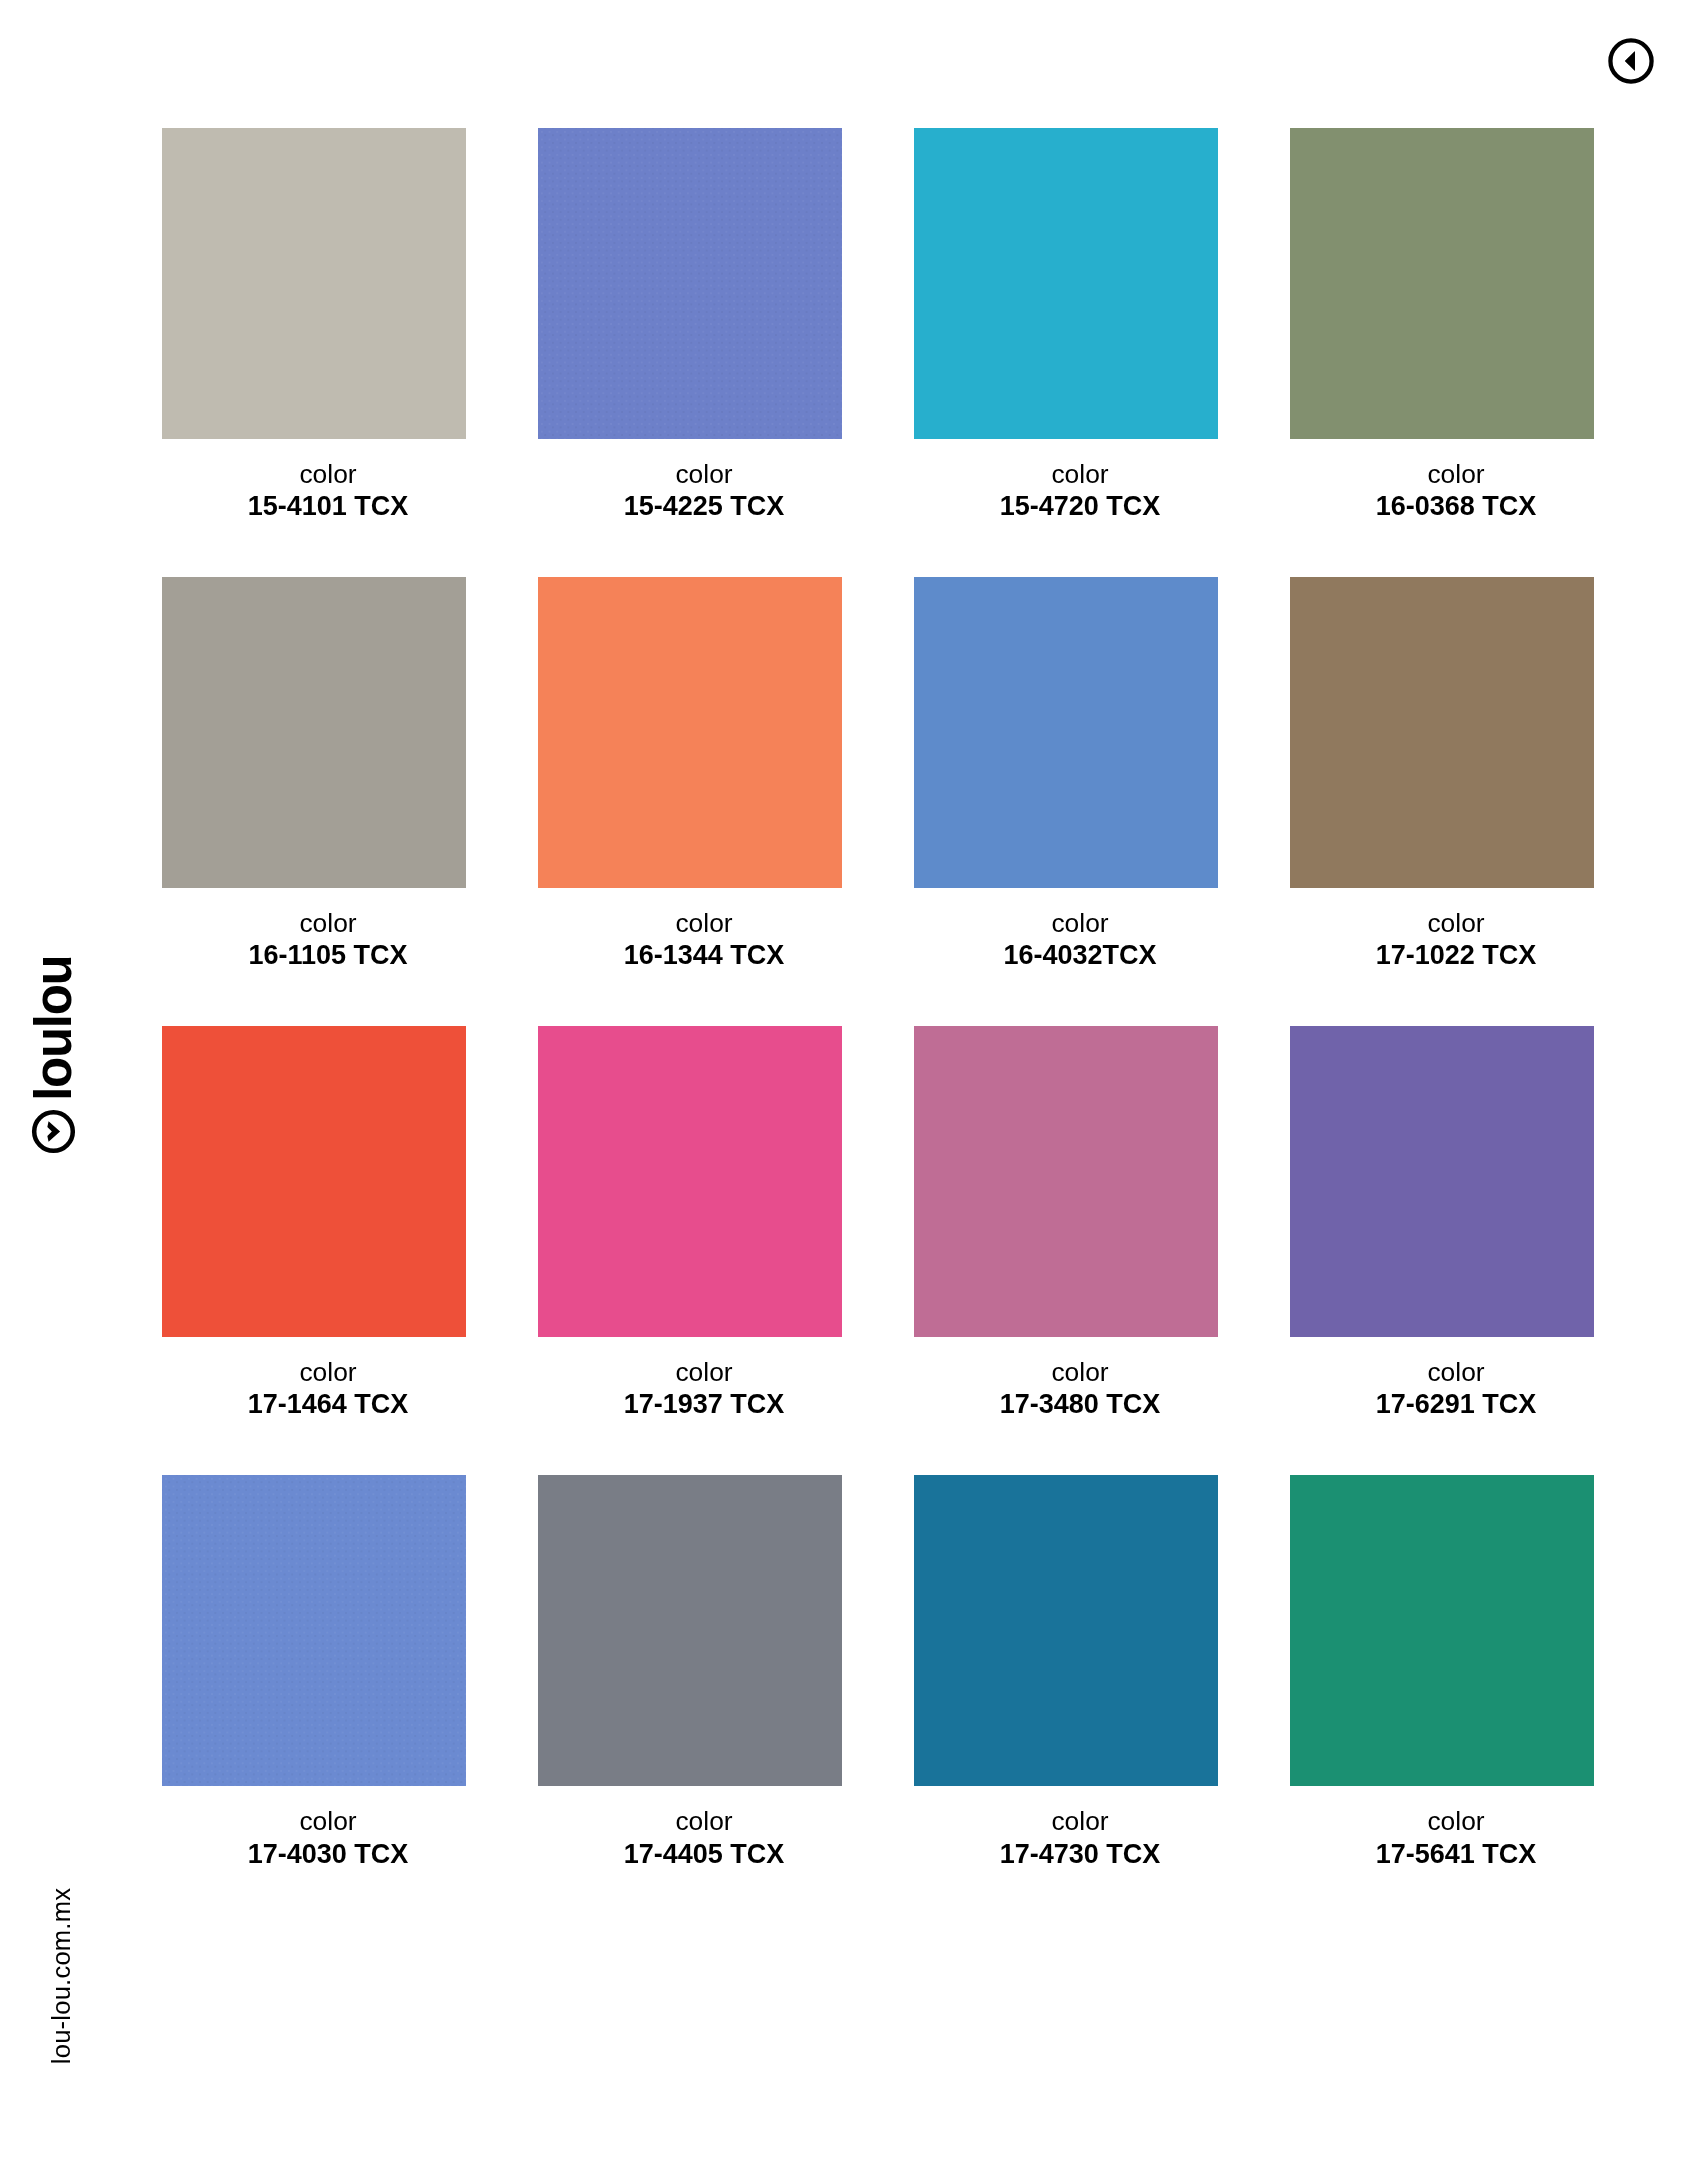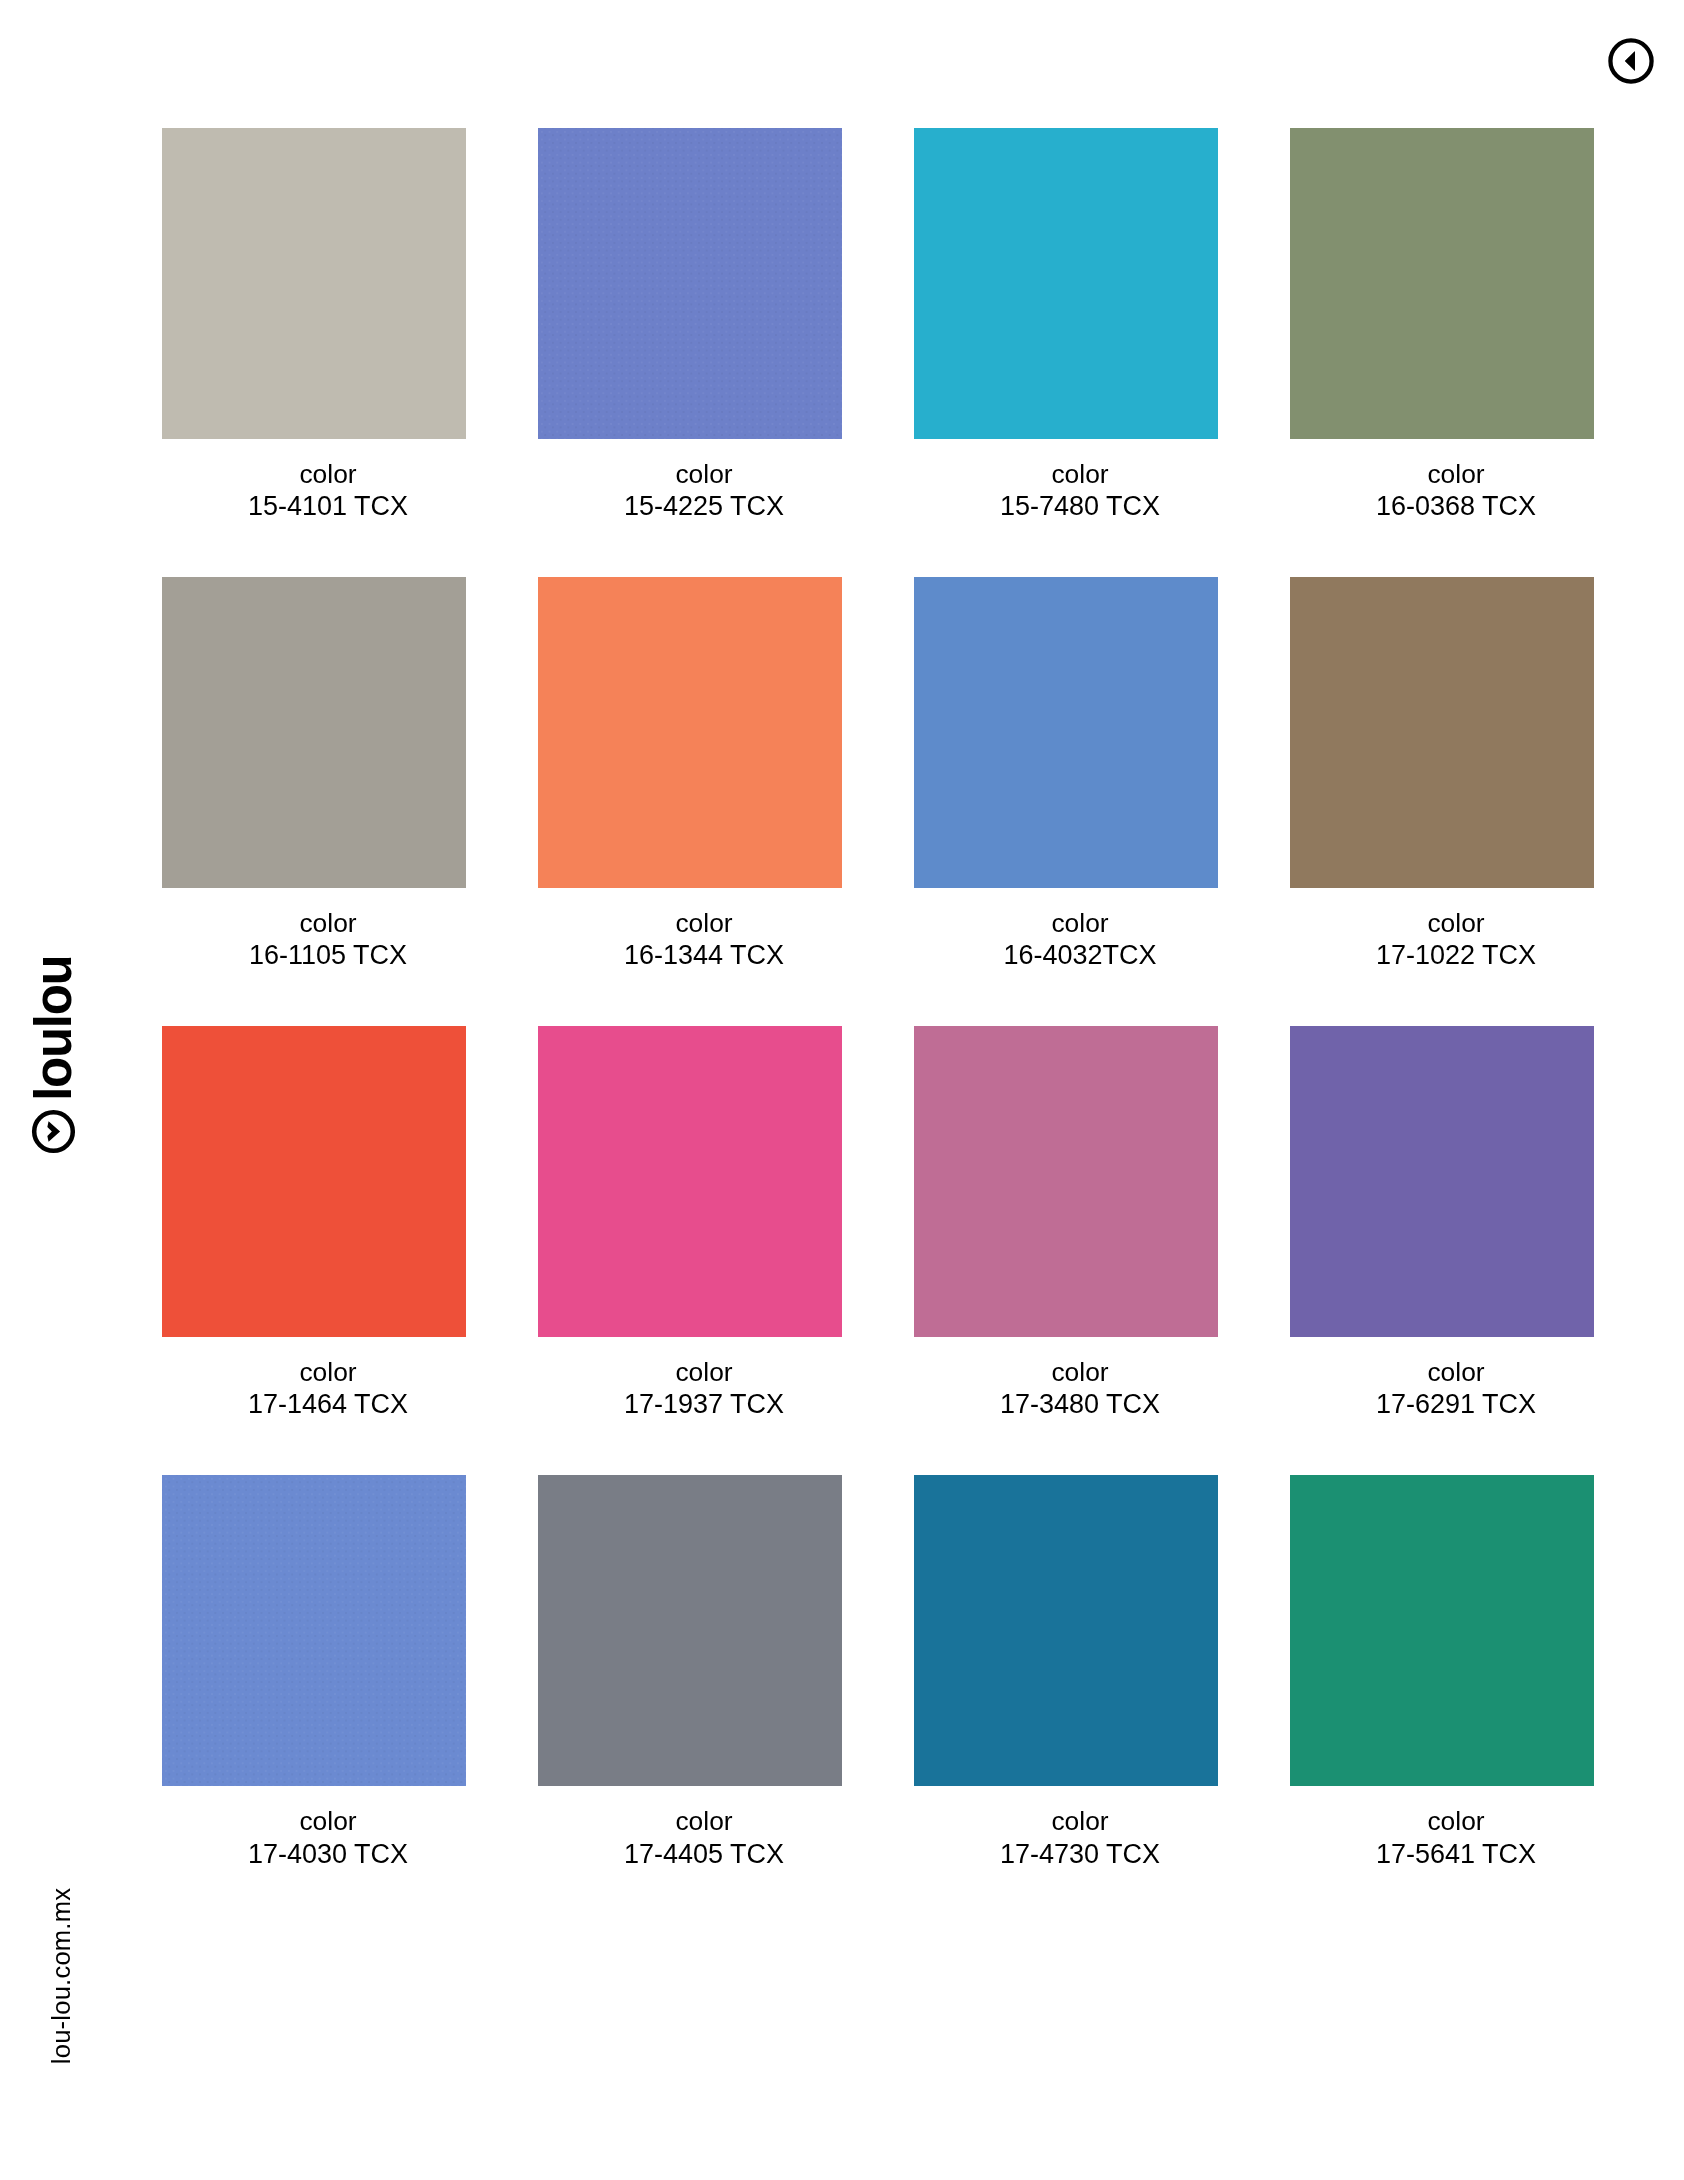--- a/index.html
+++ b/index.html
@@ -147,21 +147,21 @@
   .cap .c-word {
     display: block;
     font-size: 26.4px;
     font-weight: 400;
     line-height: 1.22;
     letter-spacing: 0px;
   }
   .cap .c-code {
     display: block;
     font-size: 27px;
-    font-weight: 400;
+    font-weight: 700;
     line-height: 1.22;
     letter-spacing: 0px;
   }
 </style>
 </head>
 <body>
 
 <div class="page">
 
   <div class="topbar">
@@ -206,21 +206,21 @@
         </div>
         <div class="cap">
           <span class="c-word">color</span>
           <span class="c-code">15-4225 TCX</span>
         </div>
       </div>
       <div class="cell">
         <div class="swatch" style="background: rgb(39, 175, 205);"></div>
         <div class="cap">
           <span class="c-word">color</span>
-          <span class="c-code">15-7480 TCX</span>
+          <span class="c-code">15-4720 TCX</span>
         </div>
       </div>
       <div class="cell">
         <div class="swatch" style="background: rgb(130, 144, 111);"></div>
         <div class="cap">
           <span class="c-word">color</span>
           <span class="c-code">16-0368 TCX</span>
         </div>
       </div>
       <div class="cell">

